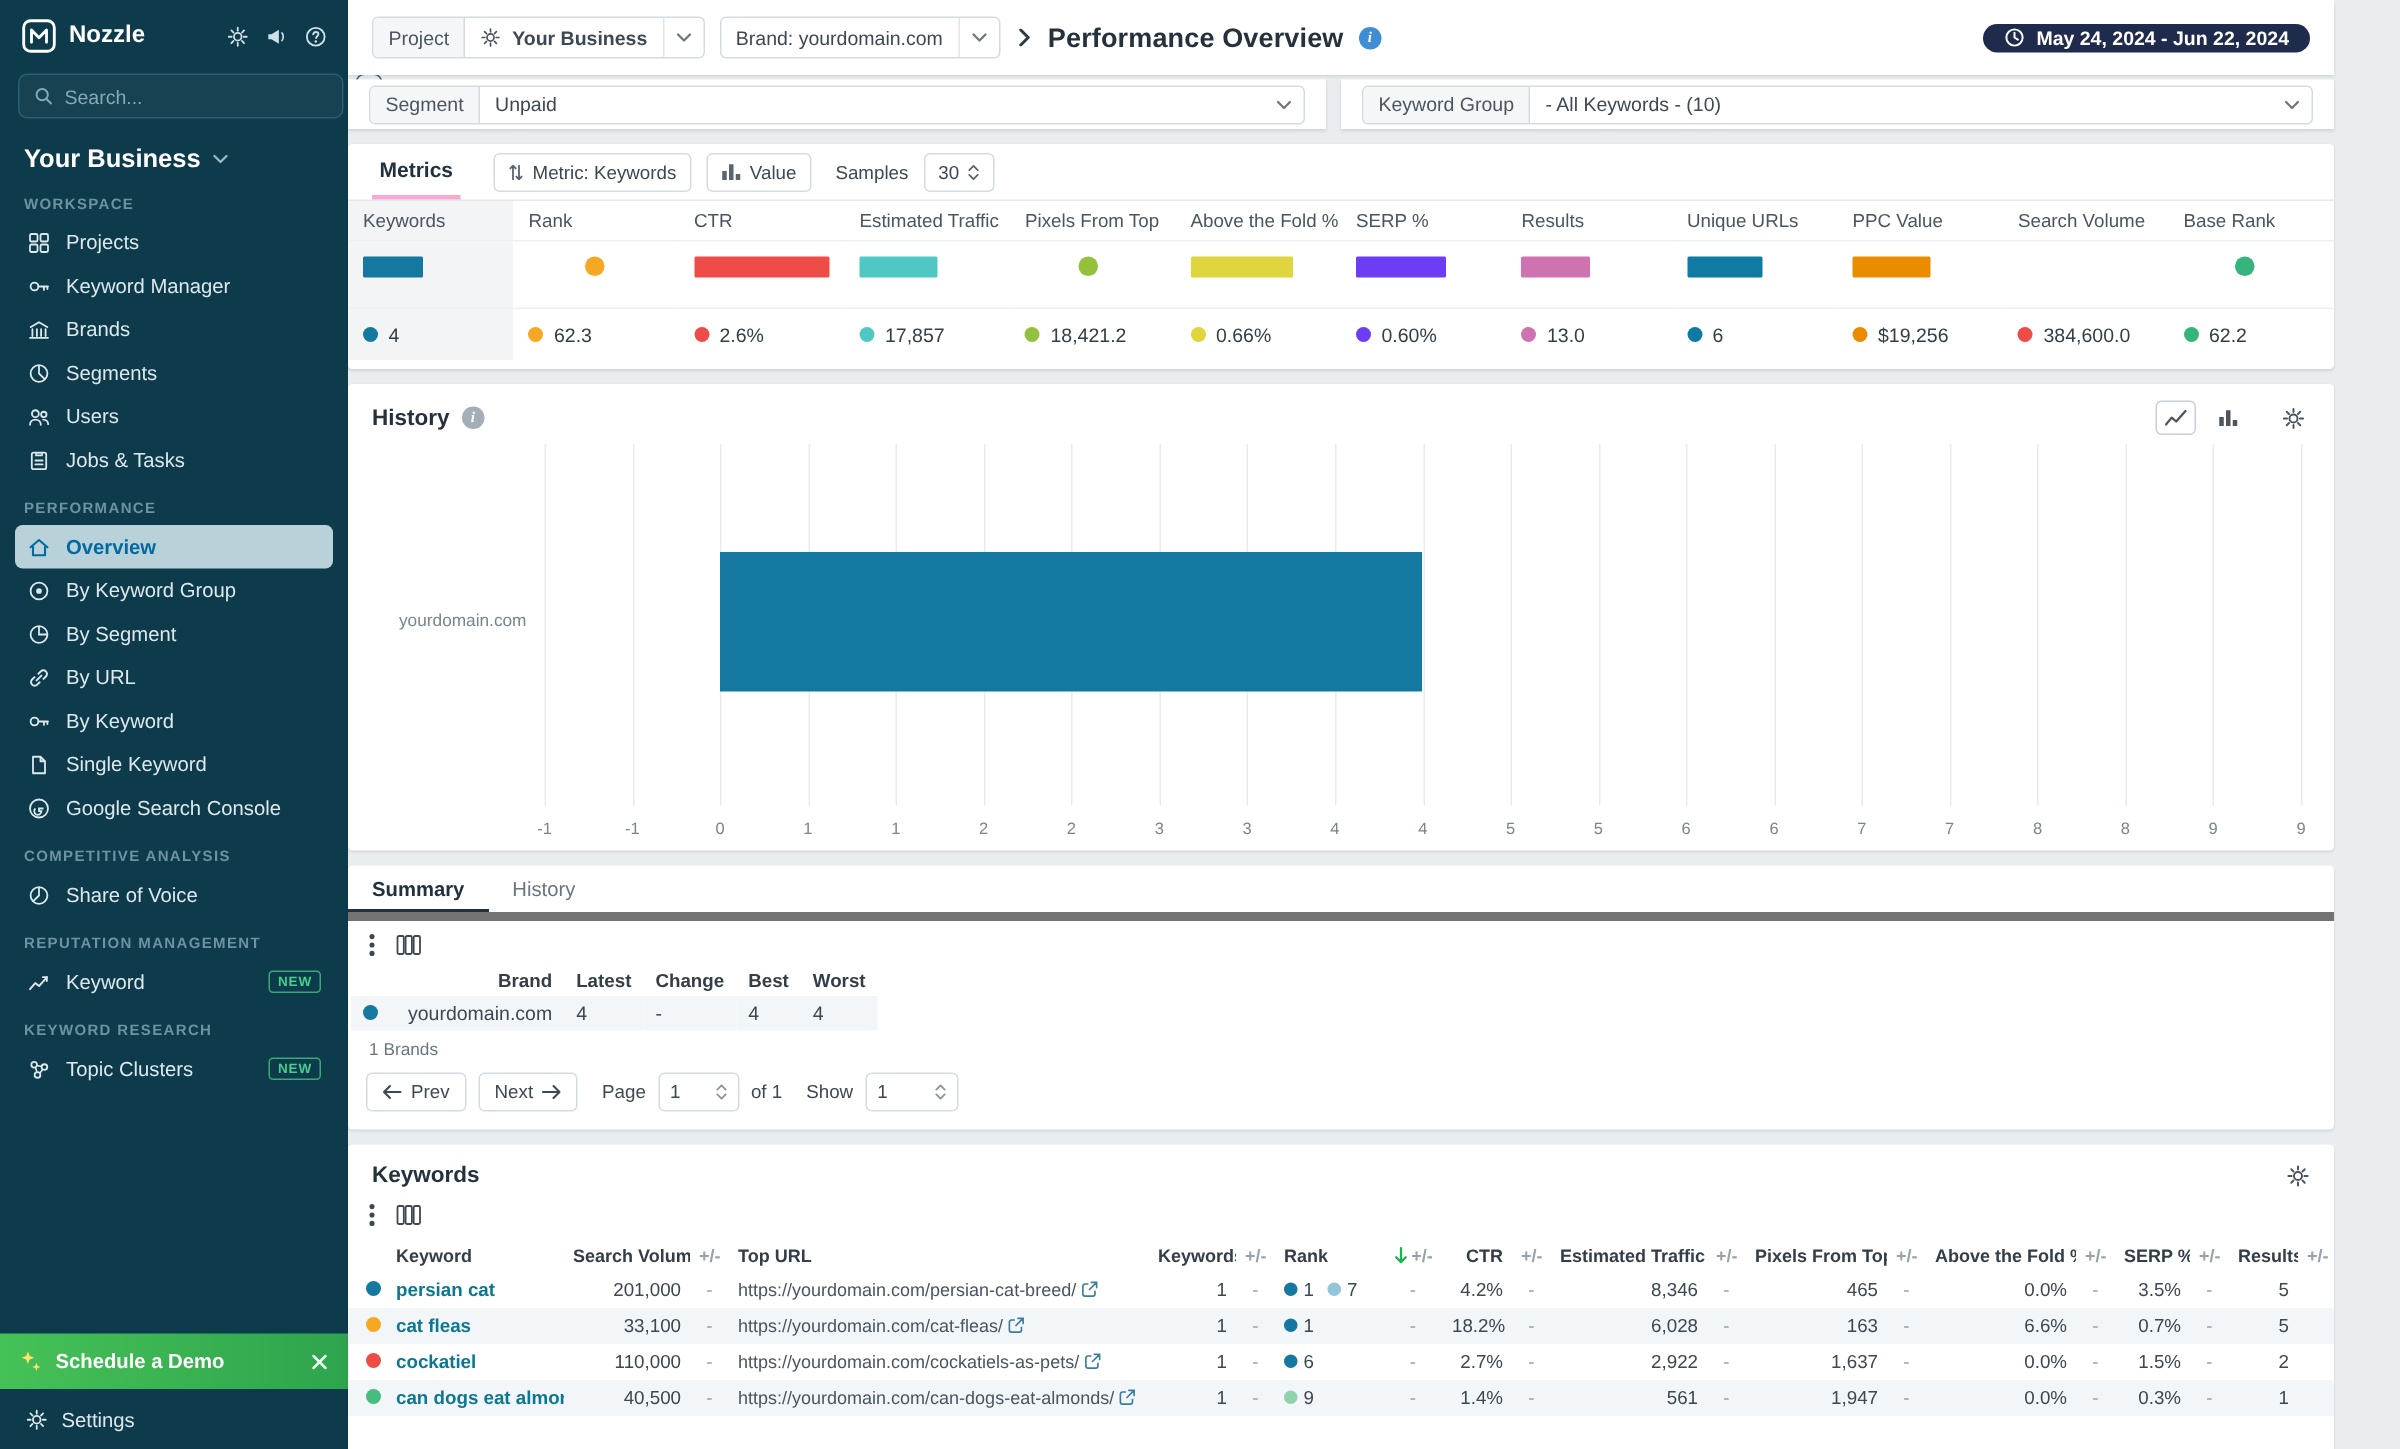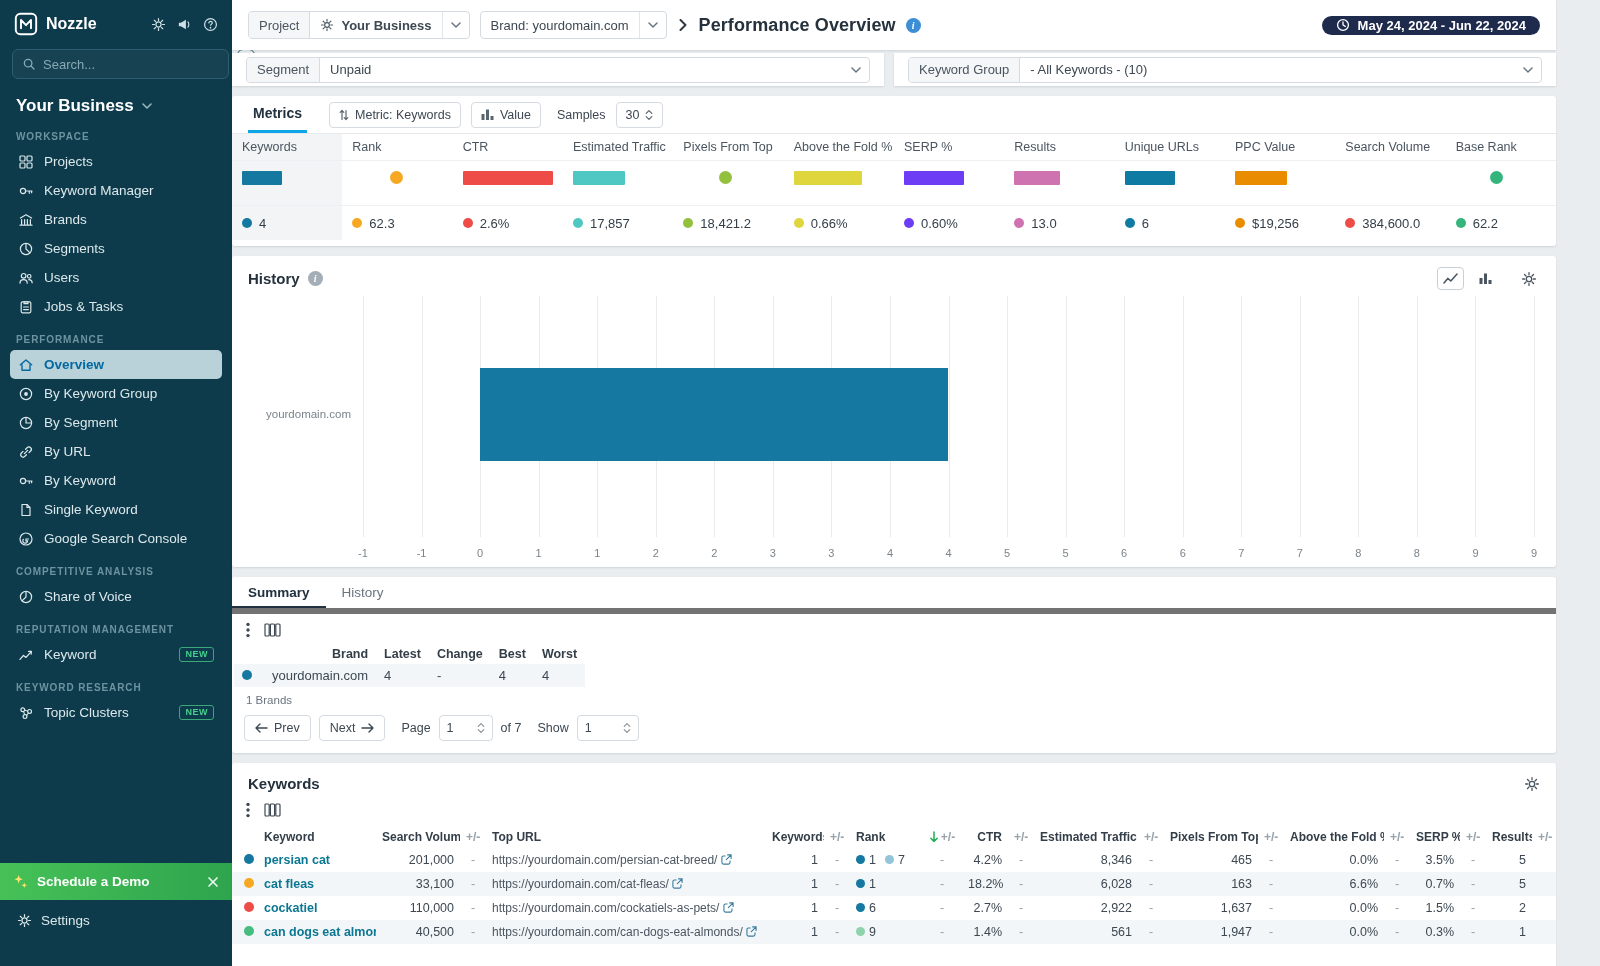--- a/index.html
+++ b/index.html
@@ -19,21 +19,21 @@
 .search-box input{flex:1;min-width:0;background:transparent;border:none;outline:none;color:#cfe0e6;font-size:13px;font-family:inherit}
 .search-box input::placeholder{color:#87a9b4}
 .collapse-btn{width:30px;height:30px;border:1px solid #2c5e6f;border-radius:6px;display:flex;align-items:center;justify-content:center;color:#9db9c2;cursor:pointer}
 .workspace-row{display:flex;align-items:center;gap:8px;padding:9px 16px 0;font-size:17px;font-weight:700;color:#fff;cursor:pointer}
 .workspace-row .icon{color:#9db9c2}
 .nav{flex:1;overflow:hidden;padding-top:2px}
 .nav-section-title{padding:13px 16px 5px;font-size:10px;font-weight:700;letter-spacing:.09em;color:#6d93a0}
 .nav-item{display:flex;align-items:center;gap:10px;height:29px;margin:0 10px;padding:0 8px;border-radius:5px;font-size:13.5px;color:#dce8ec;cursor:pointer;white-space:nowrap}
 .nav-item.active{background:#b9d1d8;color:#0369a1;font-weight:700}
 .new-badge{margin-left:auto;font-size:9px;font-weight:700;letter-spacing:.06em;color:#45d08c;border:1px solid #3aa877;border-radius:3px;padding:2px 5px;line-height:1}
-.sidebar-footer{flex-shrink:0;padding-bottom:26px}
+.sidebar-footer{flex-shrink:0;}
 .demo-btn{display:flex;align-items:center;gap:9px;height:37px;padding:0 13px;background:linear-gradient(90deg,#46c157,#2ea44d);color:#fff;font-size:13.5px;font-weight:700;cursor:pointer}
 .demo-btn .spark{color:#ffe36e}
 .demo-btn .closex{margin-left:auto;color:#eafbef}
 .settings-row{display:flex;align-items:center;gap:9px;height:40px;padding:0 17px;font-size:13.5px;color:#dce8ec;cursor:pointer}
 
 .main{width:1324px;height:966px;display:flex;flex-direction:column}
 .card{background:#fff;border-radius:3px;box-shadow:0 1px 2px rgba(16,36,46,.12)}
 .icon{display:inline-flex;width:16px;height:16px;flex-shrink:0}
 .icon svg{width:100%;height:100%}
 .icon.caret{width:10px;height:6px}.icon.chev{width:8px;height:12px}.icon.sortv{width:10px;height:12px}
@@ -55,21 +55,21 @@
 
 .filter-row{display:flex;gap:10px;margin-top:3px}
 .filter-panel{display:flex;align-items:center;height:33px;padding:0 14px;border-radius:0}
 .filter-panel.a{flex:0 0 652px}
 .filter-panel.b{flex:1}
 .ctrl-group.grow{flex:1;height:26px}
 .ctrl-body.grow{flex:1}
 
 .metrics-card{margin-top:10px;padding-bottom:6px}
 .m-tabs{display:flex;align-items:center;gap:10px;height:38px;border-bottom:1px solid #e6e9ec;padding-left:16px}
-.m-tab{align-self:stretch;display:flex;align-items:center;padding:0 5px;margin-right:12px;font-size:14px;font-weight:700;color:#22313f;border-bottom:3px solid #0ea5e9;cursor:pointer}
+.m-tab{align-self:stretch;display:flex;align-items:center;padding:0 5px;margin-right:12px;font-size:14px;font-weight:700;color:#22313f;border-bottom:3px solid #f9a8d4;cursor:pointer}
 .chip{display:flex;align-items:center;gap:6px;height:26px;padding:0 9px;border:1px solid #d5dbe0;border-radius:4px;font-size:12.5px;color:#3d4852;background:#fff;cursor:pointer;white-space:nowrap}
 .chip .icon{color:#5a646e}
 .samples-label{font-size:12.5px;color:#3d4852;margin-left:6px}
 .m-grid{display:grid;grid-template-columns:repeat(12,1fr)}
 .m-cell{padding:0 10px;display:flex;align-items:center;overflow:hidden}
 .m-cell.hdr{height:27px;font-size:12.5px;color:#4a5560;border-bottom:1px solid #edf0f2;white-space:nowrap;cursor:pointer}
 .m-cell.viz{height:45px;align-items:flex-start;padding-top:10px;border-bottom:1px solid #edf0f2}
 .m-cell.val{height:34px;gap:7px;font-size:13px;color:#333e48;white-space:nowrap}
 .m-cell.sel{background:#f2f4f6}
 .m-bar{height:14px;border-radius:1px}
@@ -743,21 +743,21 @@
         </button>
         <span class="pg-label">Page</span>
         <span class="pg-input">
           <input class="pw" value="1" style="">
           <span class="icon step">
               <svg viewBox="0 0 8 12">
                 <path d="M1.2 4.4L4 1.6l2.8 2.8M1.2 7.6L4 10.4l2.8-2.8" fill="none" stroke="currentColor" stroke-width="1.2" stroke-linecap="round" stroke-linejoin="round"></path>
               </svg>
             </span>
         </span>
-        <span class="pg-label" style="margin-left:0">of 7</span>
+        <span class="pg-label" style="margin-left:0">of 1</span>
         <span class="pg-label">Show</span>
         <span class="pg-input">
           <input class="sw" value="1" style="">
           <span class="icon step">
               <svg viewBox="0 0 8 12">
                 <path d="M1.2 4.4L4 1.6l2.8 2.8M1.2 7.6L4 10.4l2.8-2.8" fill="none" stroke="currentColor" stroke-width="1.2" stroke-linecap="round" stroke-linejoin="round"></path>
               </svg>
             </span>
         </span>
       </div>

